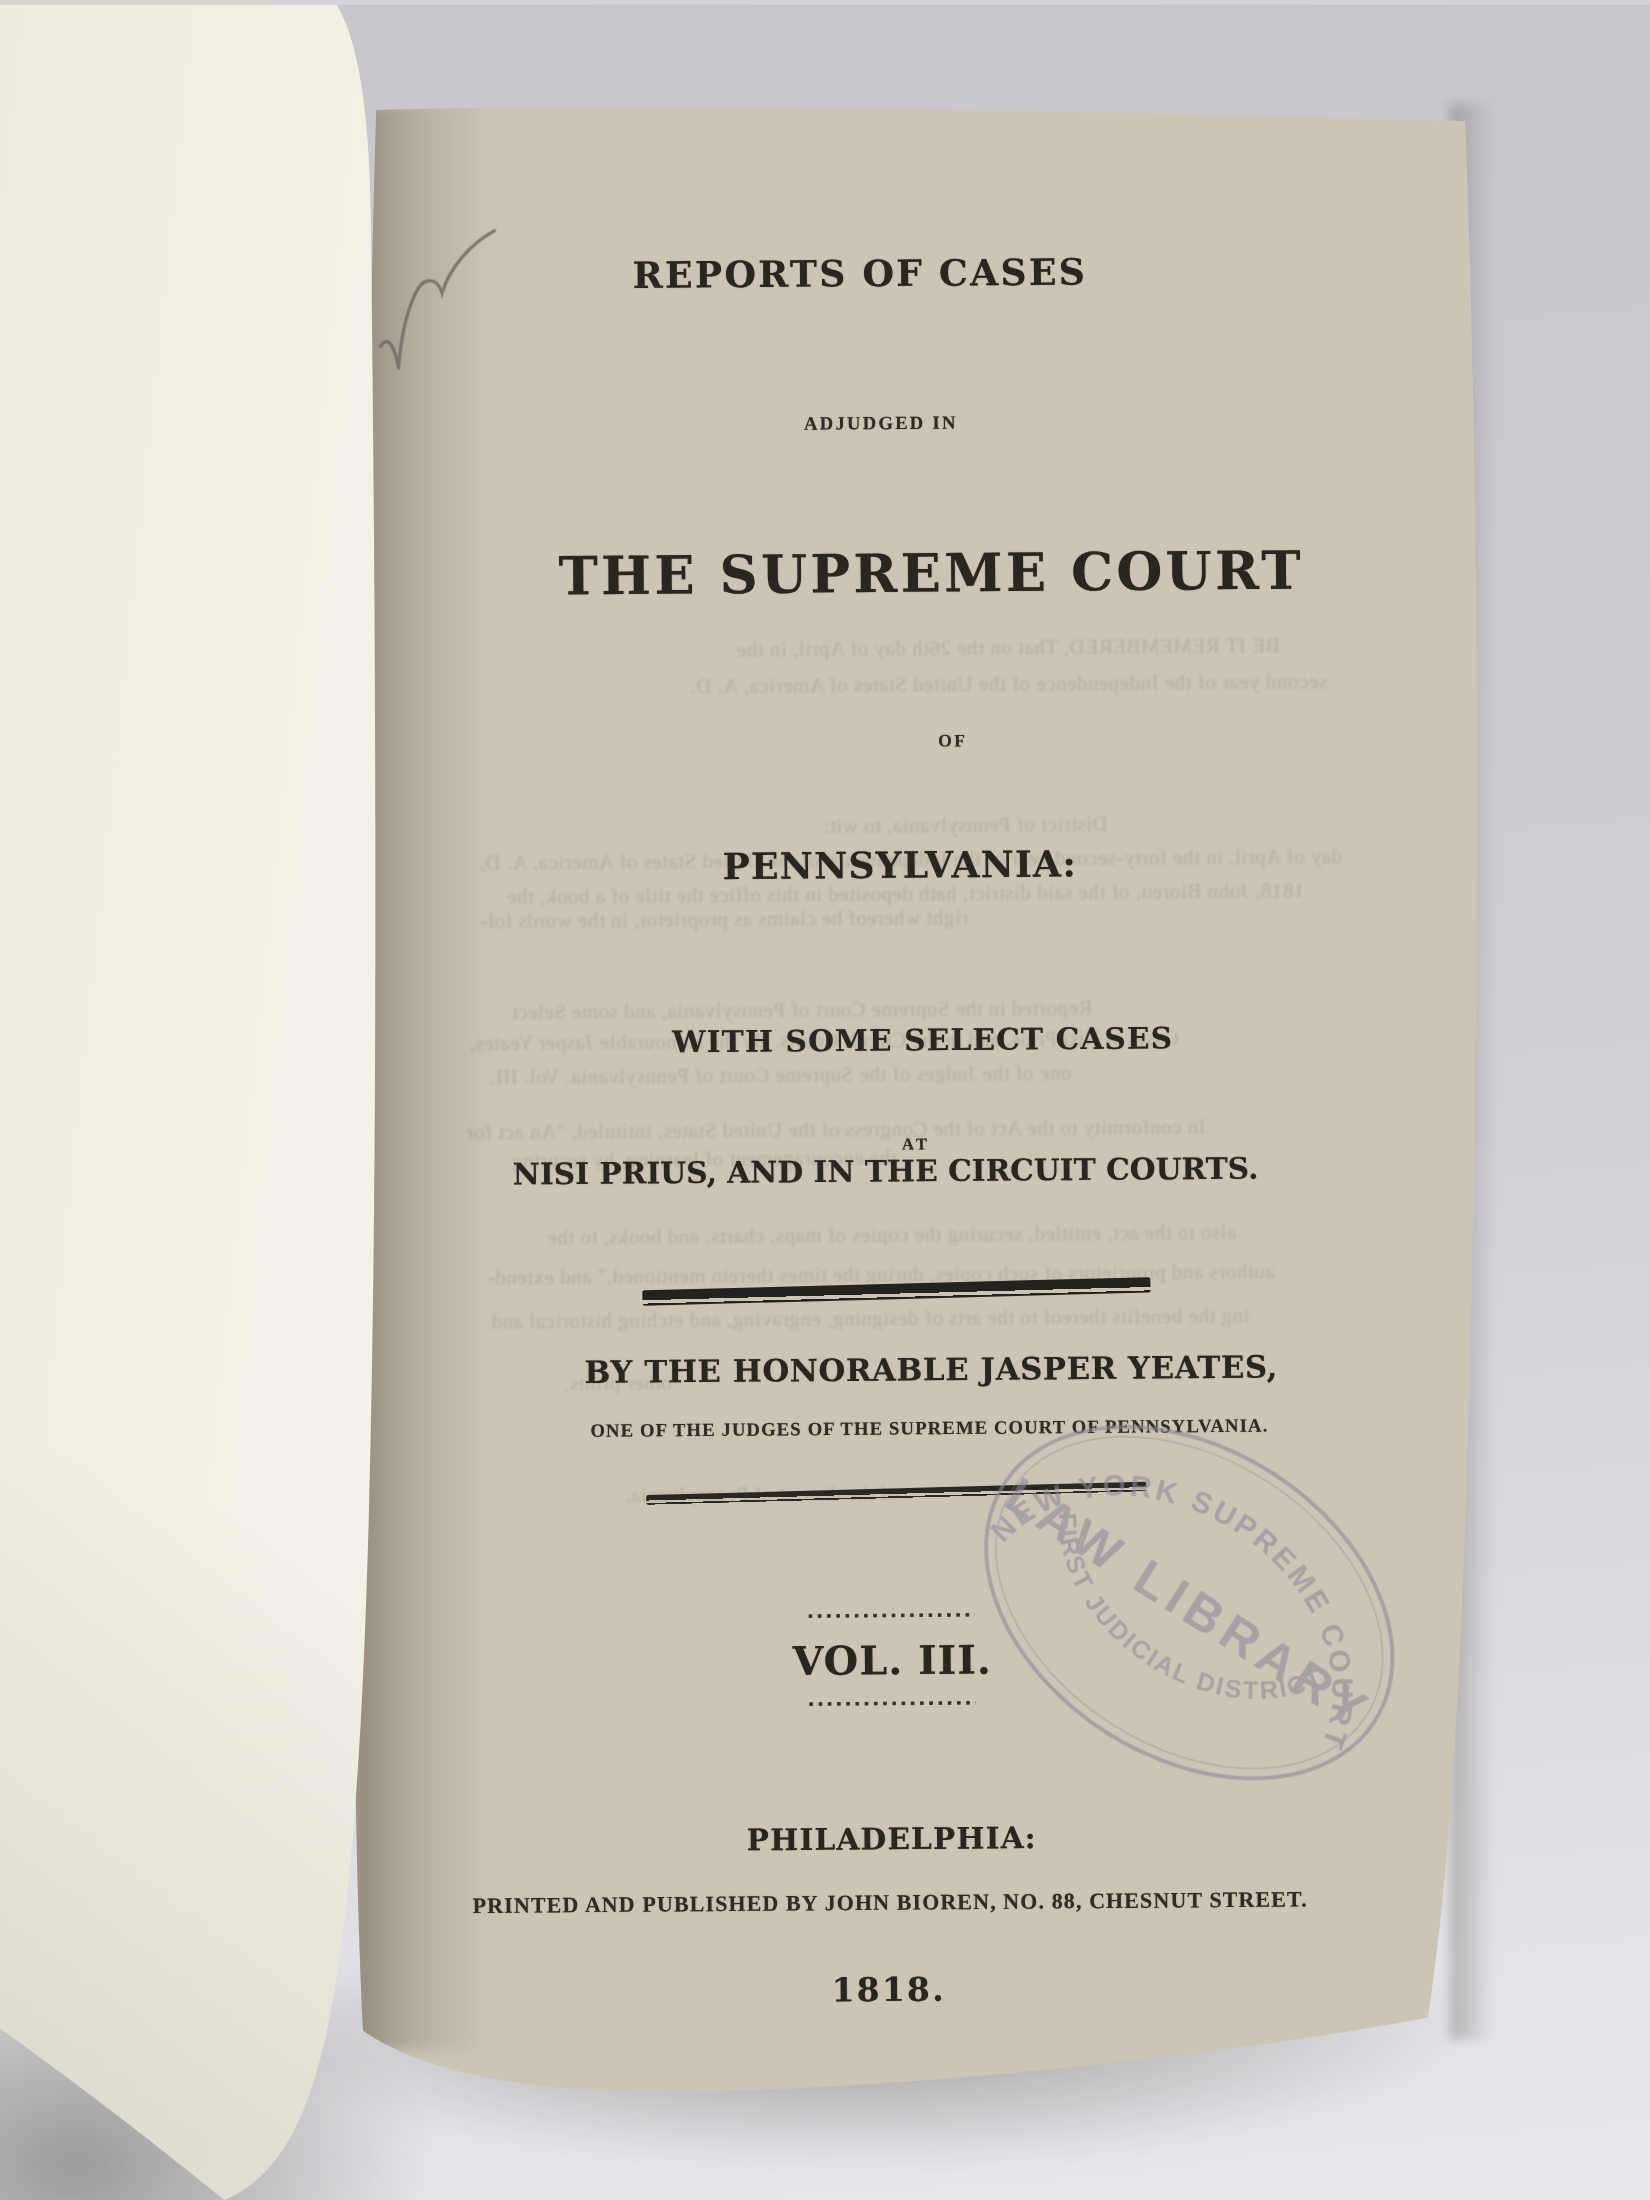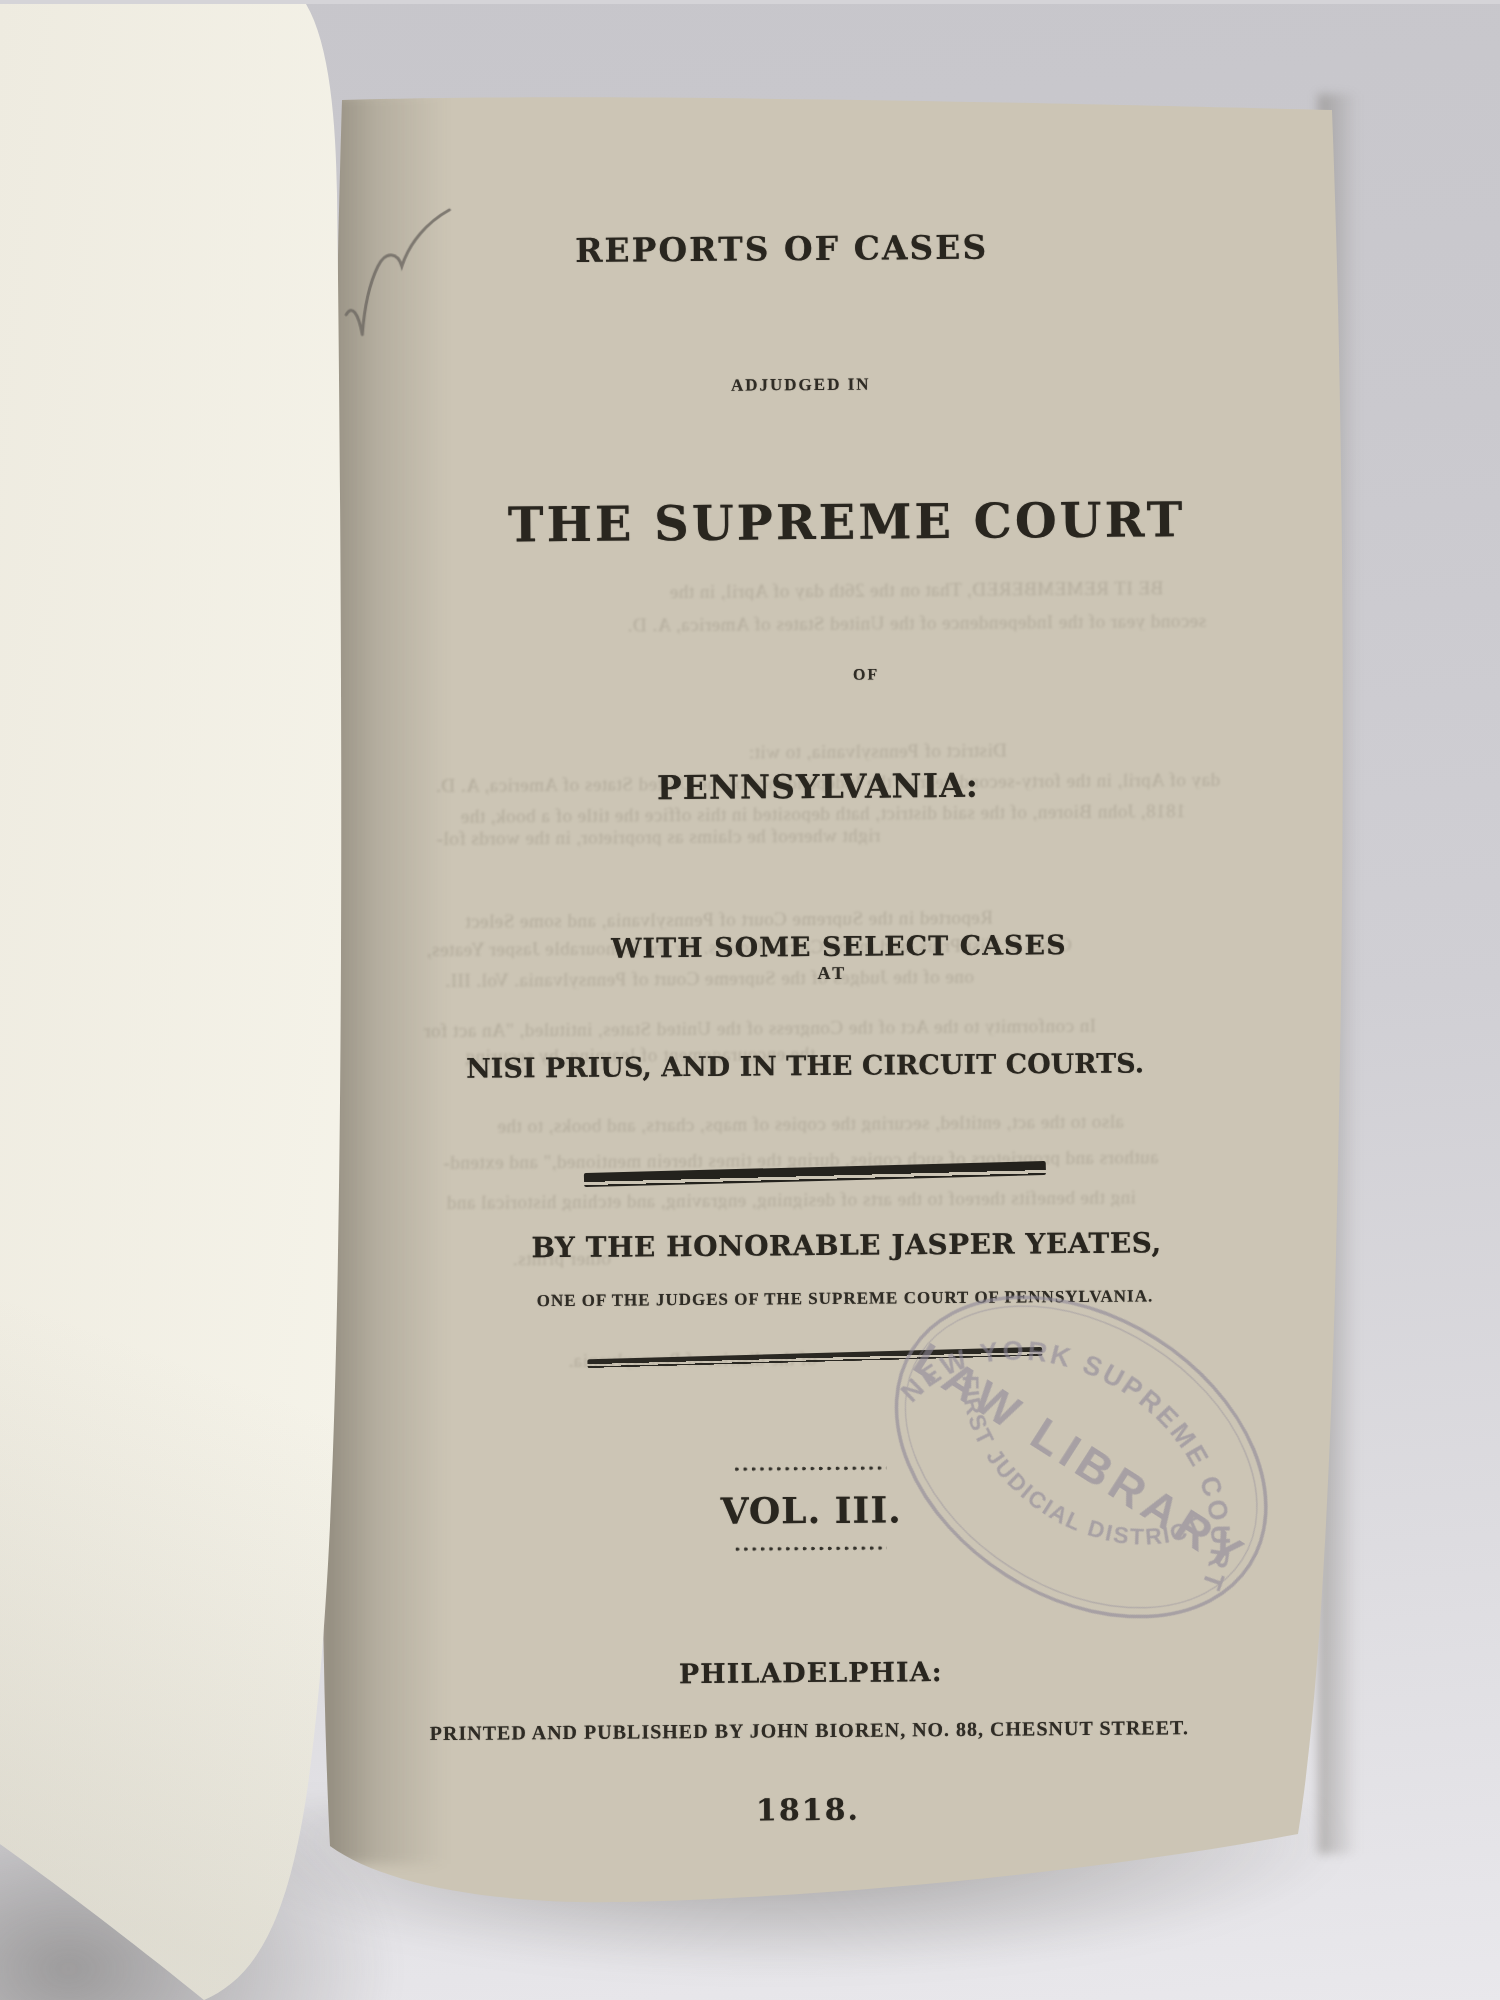--- a/index.html
+++ b/index.html
@@ -37,21 +37,21 @@
   .pl{position:absolute;font-family:"DejaVu Serif",serif;font-weight:700;color:#29261f;
       text-align:center;white-space:nowrap;line-height:1;
       text-shadow:0 0 1px rgba(41,38,31,.5);}
   .sc{font-family:"Liberation Serif",serif;color:#2f2c25;}
   .reports  {left:578px;top:228px;width:420px;font-size:33px;letter-spacing:2px;}
   .adjudged {left:731px;top:372px;width:150px;font-size:17px;letter-spacing:2px;}
   .supreme  {left:512px;top:494px;width:660px;font-size:48px;letter-spacing:3px;}
   .of-line  {left:844px;top:663px;width:50px; font-size:16px;letter-spacing:2px;}
   .penn     {left:659px;top:766px;width:312px;font-size:33px;letter-spacing:1px;}
   .select   {left:612px;top:929px;width:430px;font-size:27px;letter-spacing:1px;}
-  .at-line  {left:808px;top:960px;width:50px; font-size:18px;letter-spacing:3px;}
+  .at-line  {left:808px;top:1030px;width:50px; font-size:15px;letter-spacing:3px;}
   .nisi     {left:450px;top:1048px;width:710px;font-size:27px;letter-spacing:0;}
   .by-line  {left:520px;top:1228px;width:650px;font-size:28px;letter-spacing:.5px;}
   .judges   {left:523px;top:1286px;width:640px;font-size:17px;letter-spacing:1px;}
   .vol      {left:717px;top:1488px;width:180px;font-size:36px;letter-spacing:1px;}
   .phila    {left:674px;top:1655px;width:260px;font-size:27px;letter-spacing:1px;}
   .printed  {left:394px;top:1716px;width:820px;font-size:20px;letter-spacing:1px;}
   .year     {left:702px;top:1791px;width:200px;font-size:30px;letter-spacing:2px;}
   .rule{position:absolute;border-radius:2px;}
   .rule1{left:583px;top:1163px;width:462px;height:14px;transform:rotate(-1.05deg);
       background:linear-gradient(180deg,#24221d 0 64%,rgba(36,34,29,0) 64% 86%,#24221d 86% 100%);}

